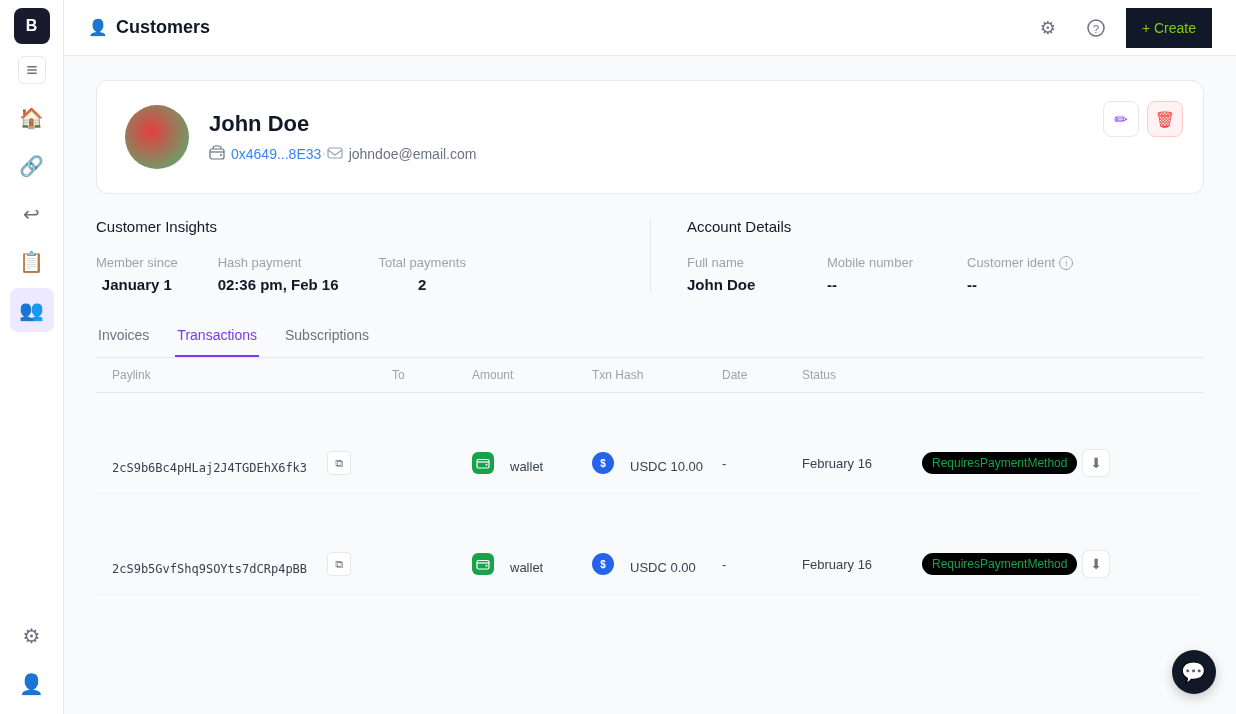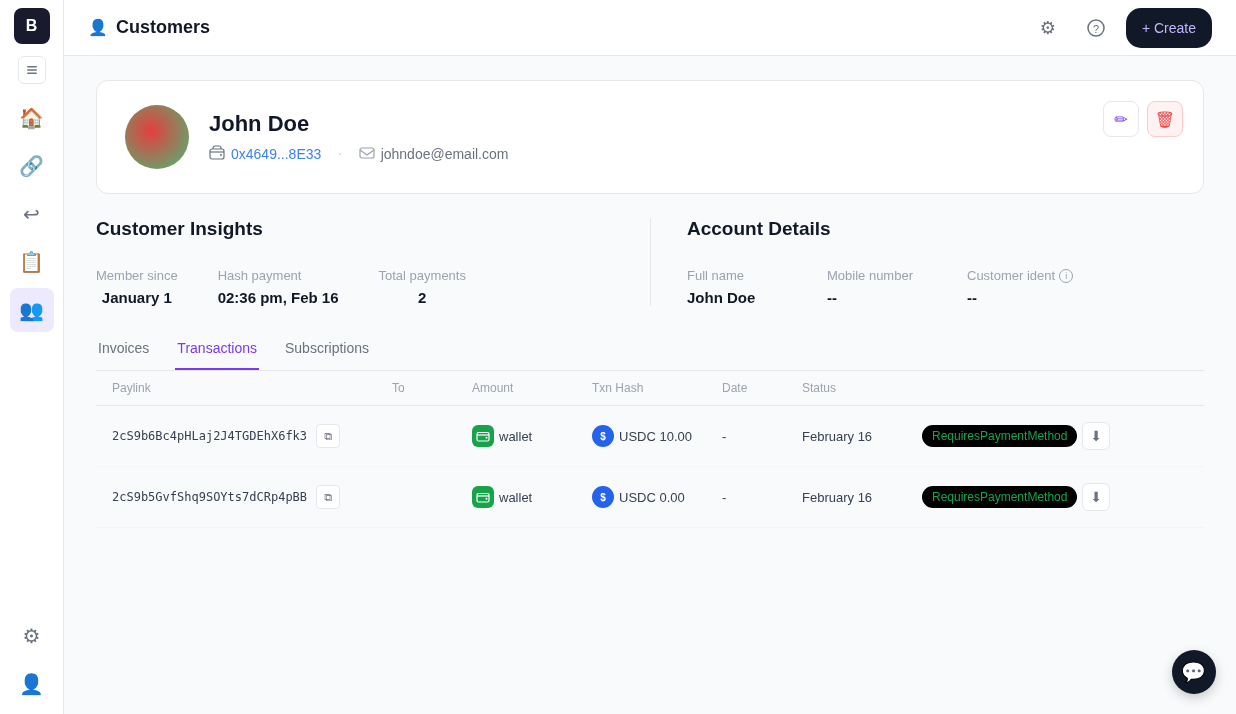--- a/index.html
+++ b/index.html
@@ -78,22 +78,22 @@
       display: flex; align-items: center; gap: 12px;
     }
     .icon-btn {
       width: 36px; height: 36px;
       border: none; background: transparent; cursor: pointer;
       display: flex; align-items: center; justify-content: center;
       color: #6b7280; font-size: 18px; border-radius: 6px;
     }
     .create-btn {
       display: flex; align-items: center; gap: 6px;
-      background: #111827; color: #c4b5fd;
-      border: none; border-radius: 15px;
+      background: #111827; color: #84cc16;
+      border: none; border-radius: 0;
       padding: 12px 16px; font-size: 14px; font-weight: 500;
       cursor: pointer;
     }
 
     
     .content {
       flex: 1;
       overflow-y: auto;
       padding: 24px 32px;
       background: #f9fafb;
@@ -112,21 +112,21 @@
       position: relative;
     }
     .avatar {
       width: 64px; height: 64px;
       border-radius: 50%;
       background: radial-gradient(circle at 40% 40%, #e53e3e, #48bb78);
       flex-shrink: 0;
     }
     .customer-info { flex: 1; }
     .customer-name { font-size: 22px; font-weight: 700; color: #111827; margin-bottom: 8px; }
-    .customer-meta { display: flex; align-items: center; gap: 16px; }
+    .customer-meta { display: flex; align-items: center; }
     .meta-item { display: flex; align-items: center; gap: 6px; font-size: 14px; }
     .meta-item .wallet-icon { color: #6b7280; font-size: 14px; }
     .wallet-addr { color: #3b82f6; font-weight: 500; }
     .email { color: #6b7280; }
     .card-actions { display: flex; gap: 8px; position: absolute; top: 20px; right: 20px; }
     .card-action-btn {
       width: 36px; height: 36px; border-radius: 8px;
       border: 1px solid #e5e7eb; background: #fff;
       display: flex; align-items: center; justify-content: center;
       cursor: pointer; font-size: 16px;
@@ -136,21 +136,21 @@
 
     
     .insights-grid {
       display: grid;
       grid-template-columns: 1fr 1fr;
       gap: 0;
       margin-bottom: 24px;
     }
     .insights-section { padding-right: 24px; }
     .account-section { padding-left: 36px; border-left: 1px solid #e5e7eb; }
-    .section-title { font-size: 19px; font-weight: 700; color: #111827; margin-bottom: 28px; }
+    .section-title { font-size: 15px; font-weight: 400; color: #111827; margin-bottom: 20px; }
     .metrics-row { display: flex; gap: 40px; }
     .metric { display: flex; flex-direction: column; gap: 6px; }
     .metric-label { font-size: 13px; color: #9ca3af; }
     .metric-value { font-size: 15px; font-weight: 600; color: #111827; text-align: center; }
     .account-fields { display: flex; gap: 40px; }
     .account-field { display: flex; flex-direction: column; gap: 6px; min-width: 100px; }
     .field-label { font-size: 13px; color: #9ca3af; }
     .field-value { font-size: 15px; font-weight: 600; color: #111827; }
 
     
@@ -173,21 +173,21 @@
       border-bottom: 1px solid #e5e7eb;
     }
     .table-header-cell { font-size: 12px; font-weight: 500; color: #9ca3af; text-transform: none; }
     .table-row {
       display: grid;
       grid-template-columns: 280px 80px 120px 130px 80px 120px 160px 60px;
       padding: 16px 16px;
       border-bottom: 1px solid #f3f4f6;
       align-items: center;
     }
-    .table-cell { font-size: 13px; color: #374151; display: flex; align-items: center; gap: 5px; }
+    .table-cell { font-size: 13px; color: #374151; display: flex; align-items: flex-end; gap: 16px; margin-top: 40px; }
     .txn-id { font-family: monospace; font-size: 12px; color: #374151; }
     .copy-btn {
       width: 24px; height: 24px; border: 1px solid #e5e7eb; border-radius: 4px;
       background: #fff; cursor: pointer; display: flex; align-items: center; justify-content: center;
       font-size: 11px; color: #6b7280; flex-shrink: 0; margin-left: 4px;
     }
     .to-icon {
       width: 22px; height: 22px; background: #16a34a; border-radius: 6px;
       display: flex; align-items: center; justify-content: center;
       color: white; font-size: 11px; flex-shrink: 0;

